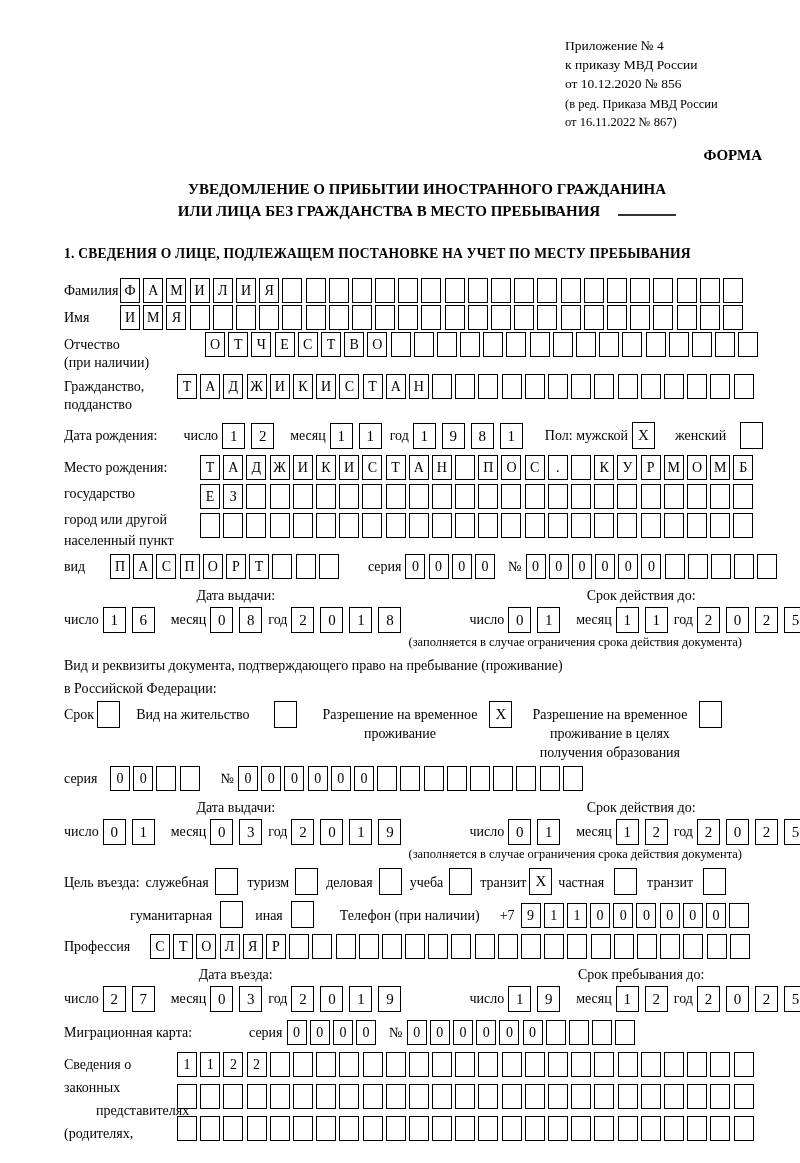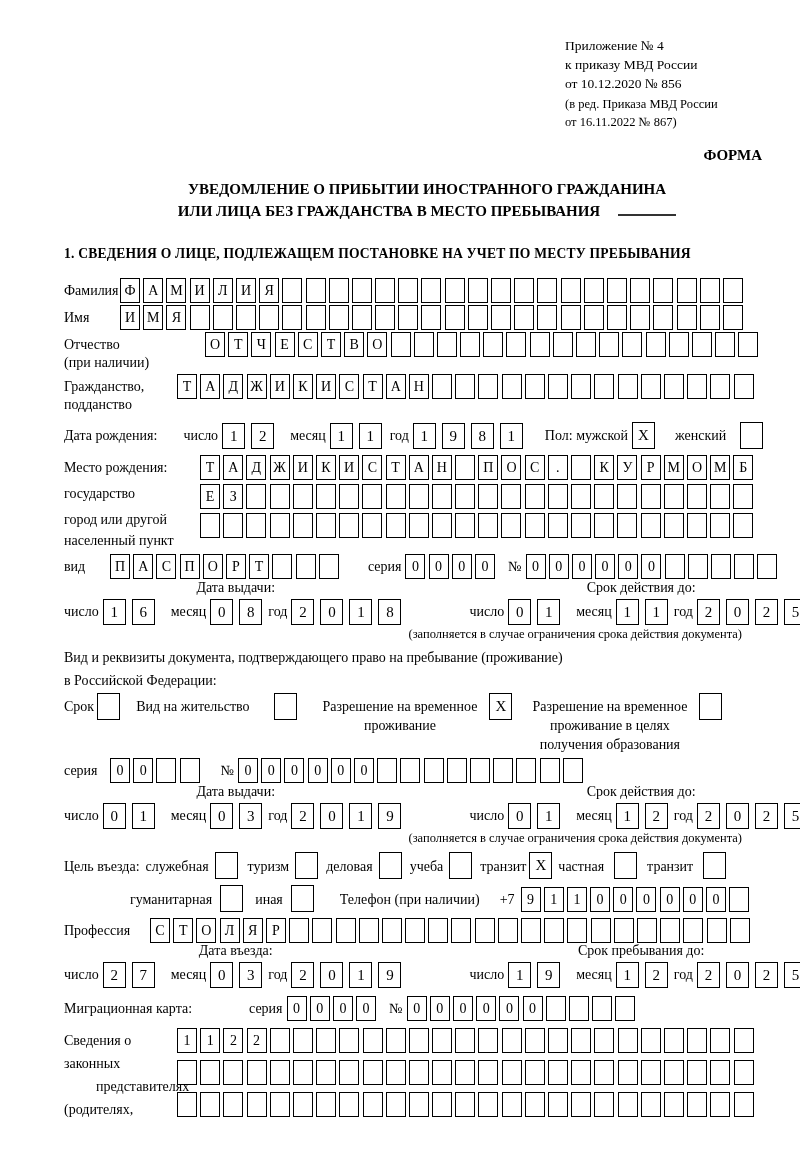--- a/index.html
+++ b/index.html
@@ -26,21 +26,21 @@
     border:1.5px solid #000;margin-right:3.2px;text-align:center;
     font-size:14px;line-height:23px;background:#fff;
   }
   .boxes.dates .cell{width:21px;height:24px;line-height:24px;margin-right:6px;font-size:15px;}
   .chk{flex:none;display:inline-block;box-sizing:content-box;width:21px;height:25px;border:1.5px solid #000;
        text-align:center;font-size:15px;line-height:25px;margin-left:6px;background:#fff;}
   .rows-col .boxes{margin-bottom:4px;}
   .inline-lbl{font-size:14px;line-height:26px;padding:0 4px 0 10px;flex:none;}
   .doc-heading{text-align:center;font-weight:bold;font-size:13.8px;margin-top:6px;}
   
-  .dgrow{display:flex;align-items:flex-end;margin-top:0;}
+  .dgrow{display:flex;align-items:flex-end;margin-top:8px;}
   .dgroup{flex:none;}
   .dgroup.right{margin-left:62px;}
   .dglabel{text-align:center;font-size:14px;margin-bottom:3px;}
   .dfields{display:flex;align-items:center;}
   .dlbl{font-size:14px;flex:none;padding-right:4px;}
   .dlbl.gap{padding-left:10px;}
   .note-right{text-align:right;padding-right:48px;font-size:12.5px;margin-top:2px;}
   .intro{font-size:14px;margin-top:8px;}
   .intro.second{margin-top:7px;}
   

